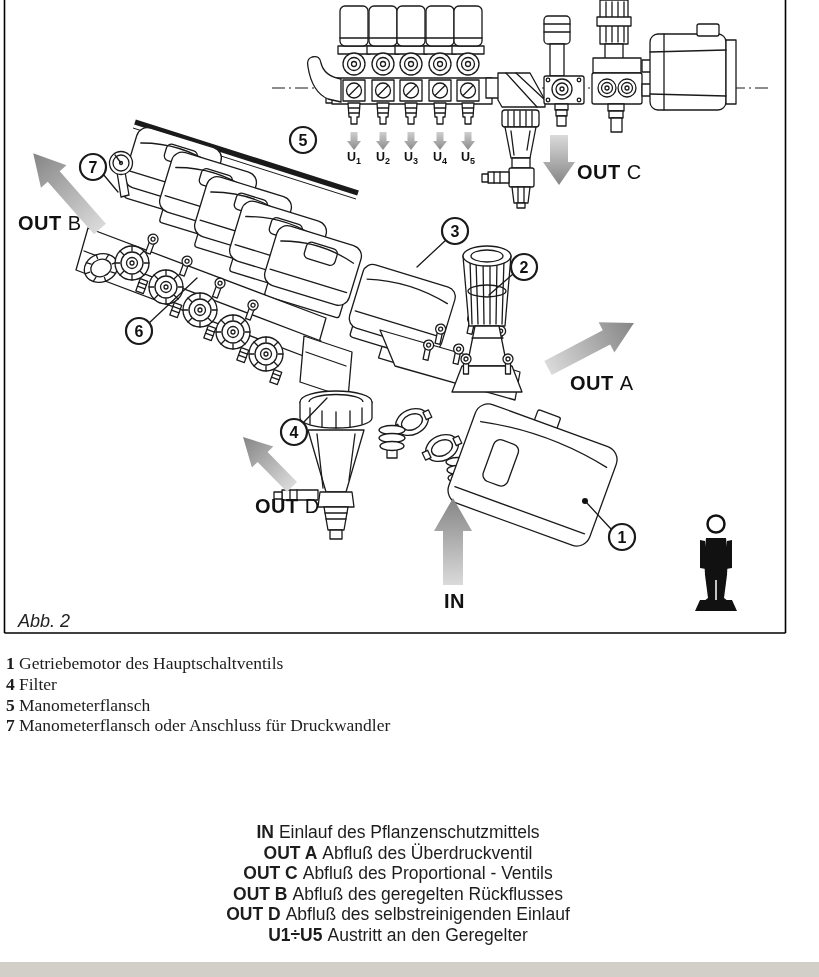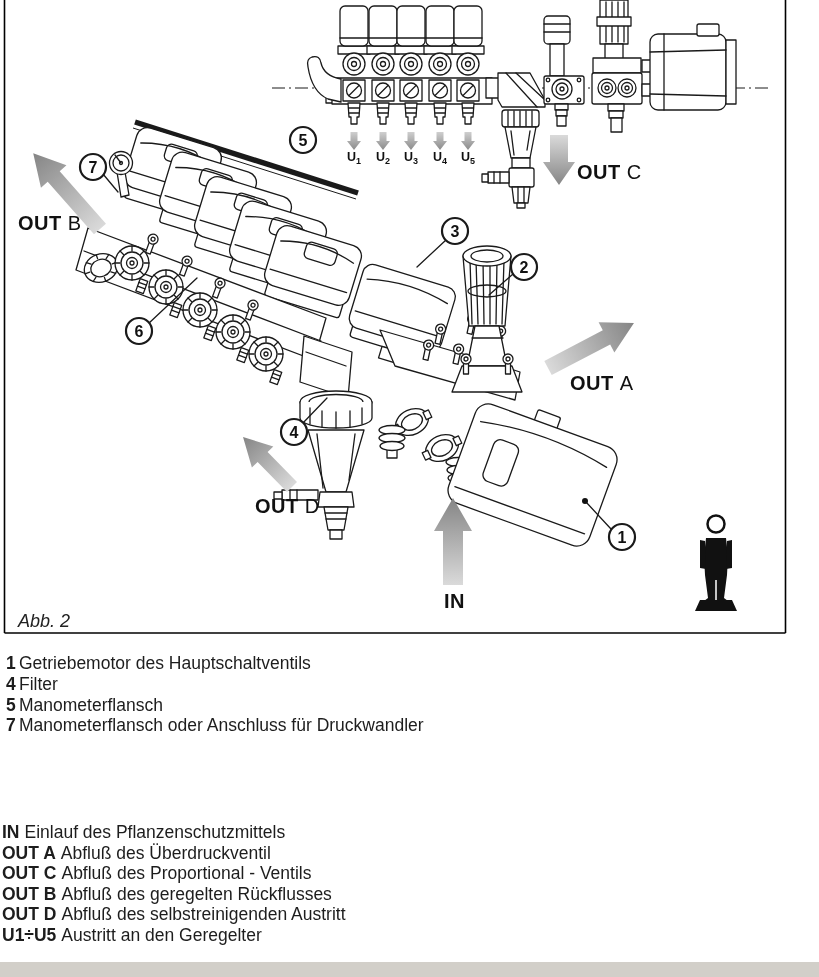--- a/index.html
+++ b/index.html
@@ -13,24 +13,24 @@
   svg .frame{stroke:#000;stroke-width:1.6;fill:none;}
   svg .arr{stroke:none;}
   svg .co{fill:#fff;stroke:#1a1a1a;stroke-width:2.2;}
   svg text{font-family:"Liberation Sans",sans-serif;fill:#111;}
   svg .cnum{font-size:16px;font-weight:bold;text-anchor:middle;}
   svg .lblB{font-size:20px;font-weight:bold;letter-spacing:.5px;}
   svg .lblR{font-size:20px;font-weight:normal;}
   svg .ulab{font-size:12.5px;font-weight:bold;text-anchor:middle;}
   svg .usub{font-size:9px;}
   svg .cap{font-size:18px;font-style:italic;fill:#222;}
-  .legend1{position:absolute;left:6px;top:653px;width:780px;}
+  .legend1{position:absolute;left:6px;top:653px;width:780px;font-family:Liberation Serif, serif;}
   .legend1 .row{line-height:20.8px;font-size:17.5px;white-space:nowrap;}
   .legend1 .num{display:inline-block;width:13px;font-weight:bold;}
-  .legend2{position:absolute;left:2px;top:822px;width:780px;}
+  .legend2{position:absolute;left:8px;top:822px;width:780px;text-align:center;}
   .legend2 .row{line-height:20.6px;font-size:17.5px;white-space:nowrap;}
   .legend2 .pfx{font-weight:bold;margin-right:5px;}
   .footer-bar{position:absolute;left:0;top:962px;width:819px;height:15px;background:#d2cfc9;}
 </style>
 </head>
 <body>
 
 <div class="page">
 
 <svg class="fig" width="819" height="648" viewBox="0 0 819 648">
@@ -428,19 +428,19 @@
   <div class="row"><span class="num">4</span><span>Filter</span></div>
   <div class="row"><span class="num">5</span><span>Manometerflansch</span></div>
   <div class="row"><span class="num">7</span><span>Manometerflansch oder Anschluss für Druckwandler</span></div>
 </div>
 
 <div class="legend2">
   <div class="row"><span class="pfx">IN</span><span>Einlauf des Pflanzenschutzmittels</span></div>
   <div class="row"><span class="pfx">OUT A</span><span>Abfluß des Überdruckventil</span></div>
   <div class="row"><span class="pfx">OUT C</span><span>Abfluß des Proportional - Ventils</span></div>
   <div class="row"><span class="pfx">OUT B</span><span>Abfluß des geregelten Rückflusses</span></div>
-  <div class="row"><span class="pfx">OUT D</span><span>Abfluß des selbstreinigenden Austritt</span></div>
+  <div class="row"><span class="pfx">OUT D</span><span>Abfluß des selbstreinigenden Einlauf</span></div>
   <div class="row"><span class="pfx">U1÷U5</span><span>Austritt an den Geregelter</span></div>
 </div>
 
 <div class="footer-bar"></div>
 
 </div>
 
 </body></html>

